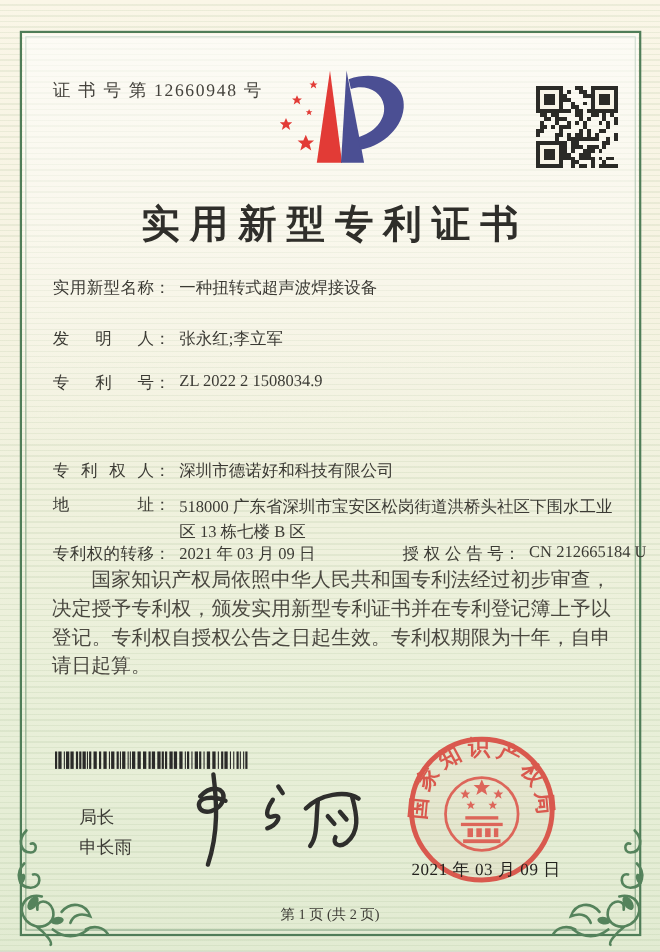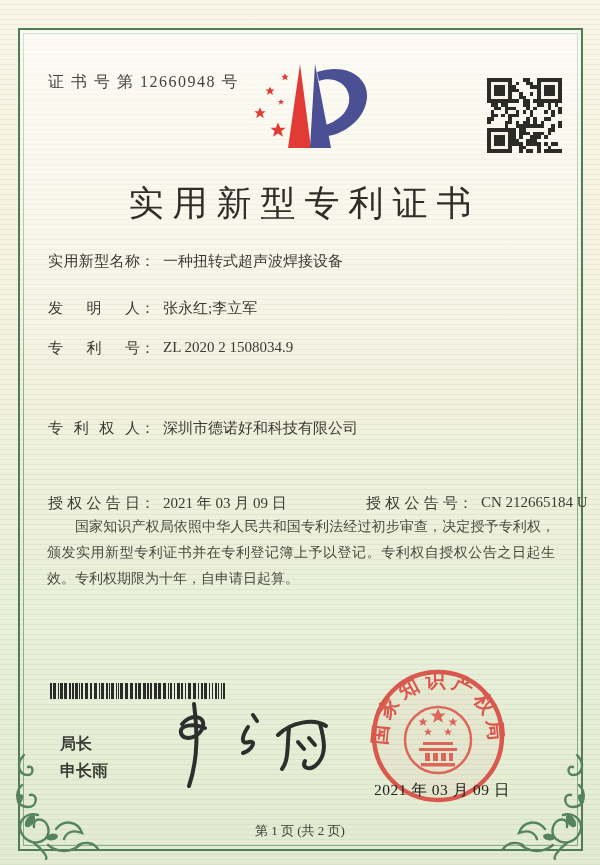--- a/index.html
+++ b/index.html
@@ -34,41 +34,41 @@
     pointer-events:none;
   }
   .cert-no{
     position:absolute;left:48px;top:72px;
     font-size:16px;letter-spacing:1.5px;color:#44423c;
   }
   .logo{position:absolute;left:243px;top:60px;width:132px;height:108px;}
   .qr{position:absolute;left:487px;top:78px;width:75px;height:75px;}
   .title{
     position:absolute;left:0;right:0;top:180px;
-    text-align:center;font-size:35px;font-weight:400;
+    text-align:center;font-size:35px;font-weight:700;
     letter-spacing:9px;text-indent:9px;color:#2f2e2a;
   }
   .frow{position:absolute;left:48px;font-size:15px;color:#3b3a34;white-space:nowrap;}
   .flabel{
     display:inline-block;width:92px;
     text-align:justify;text-align-last:justify;
     vertical-align:top;
   }
   .fcolon{vertical-align:top;}
   .fvalue{margin-left:8px;vertical-align:top;}
   .fvalue.wrap{display:inline-block;width:400px;white-space:normal;line-height:23px;}
   .grant-group2{position:absolute;left:318px;top:0;}
   .paras{
     position:absolute;left:47px;top:514px;width:508px;
-    font-size:14px;line-height:26px;color:#4a4840;
+    font-size:18px;line-height:26px;color:#4a4840;
     text-align:justify;
   }
   .paras p{margin:0;text-indent:2em;}
   .barcode{position:absolute;left:50px;top:683px;width:176px;height:16px;}
-  .bureau{position:absolute;left:60px;top:730px;font-size:16px;color:#3c3b35;line-height:27px;font-weight:bold;}
+  .bureau{position:absolute;left:72px;top:730px;font-size:16px;color:#3c3b35;line-height:27px;}
   .sig{position:absolute;left:152px;top:694px;width:200px;height:100px;}
   .seal{position:absolute;left:368px;top:666px;width:140px;height:140px;z-index:3;}
   .seal-date{
     position:absolute;left:374px;top:780px;z-index:4;
     font-size:15.5px;letter-spacing:0.5px;color:#23221e;
   }
   .footer{
     position:absolute;left:0;right:0;top:822px;
     text-align:center;font-size:13px;color:#3c3b35;z-index:2;
   }
@@ -281,27 +281,30 @@
 
   <div class="title">实用新型专利证书</div>
 
   <div class="frow" style="top:299px">
     <span class="flabel">发明人</span><span class="fcolon">：</span><span class="fvalue">张永红;李立军</span>
   </div>
   <div class="frow" style="top:252px">
     <span class="flabel">实用新型名称</span><span class="fcolon">：</span><span class="fvalue">一种扭转式超声波焊接设备</span>
   </div>
   <div class="frow" style="top:339px">
-    <span class="flabel">专利号</span><span class="fcolon">：</span><span class="fvalue">ZL 2020 2 1508034.9</span>
+    <span class="flabel">专利号</span><span class="fcolon">：</span><span class="fvalue">ZL 2022 2 1508034.9</span>
   </div>
   <div class="frow" style="top:419px">
     <span class="flabel">专利权人</span><span class="fcolon">：</span><span class="fvalue">深圳市德诺好和科技有限公司</span>
   </div>
+  <div class="frow" style="top:450px">
+    <span class="flabel">地址</span><span class="fcolon">：</span><span class="fvalue wrap">518000 广东省深圳市宝安区松岗街道洪桥头社区下围水工业区 13 栋七楼 B 区</span>
+  </div>
   <div class="frow" style="top:494px">
-    <span class="flabel">授权公告日</span><span class="fcolon">：</span><span class="fvalue">2021 年 03 月 09 日</span>
+    <span class="flabel">专利权的转移</span><span class="fcolon">：</span><span class="fvalue">2021 年 03 月 09 日</span>
     <span class="grant-group2">
       <span class="flabel">授权公告号</span><span class="fcolon">：</span><span class="fvalue">CN 212665184 U</span>
     </span>
   </div>
 
   <div class="paras">
     <p>国家知识产权局依照中华人民共和国专利法经过初步审查，决定授予专利权，颁发实用新型专利证书并在专利登记簿上予以登记。专利权自授权公告之日起生效。专利权期限为十年，自申请日起算。</p>
   </div>
 
   <svg id="barcode-svg" class="barcode" viewBox="0 0 176 16" preserveAspectRatio="none">

